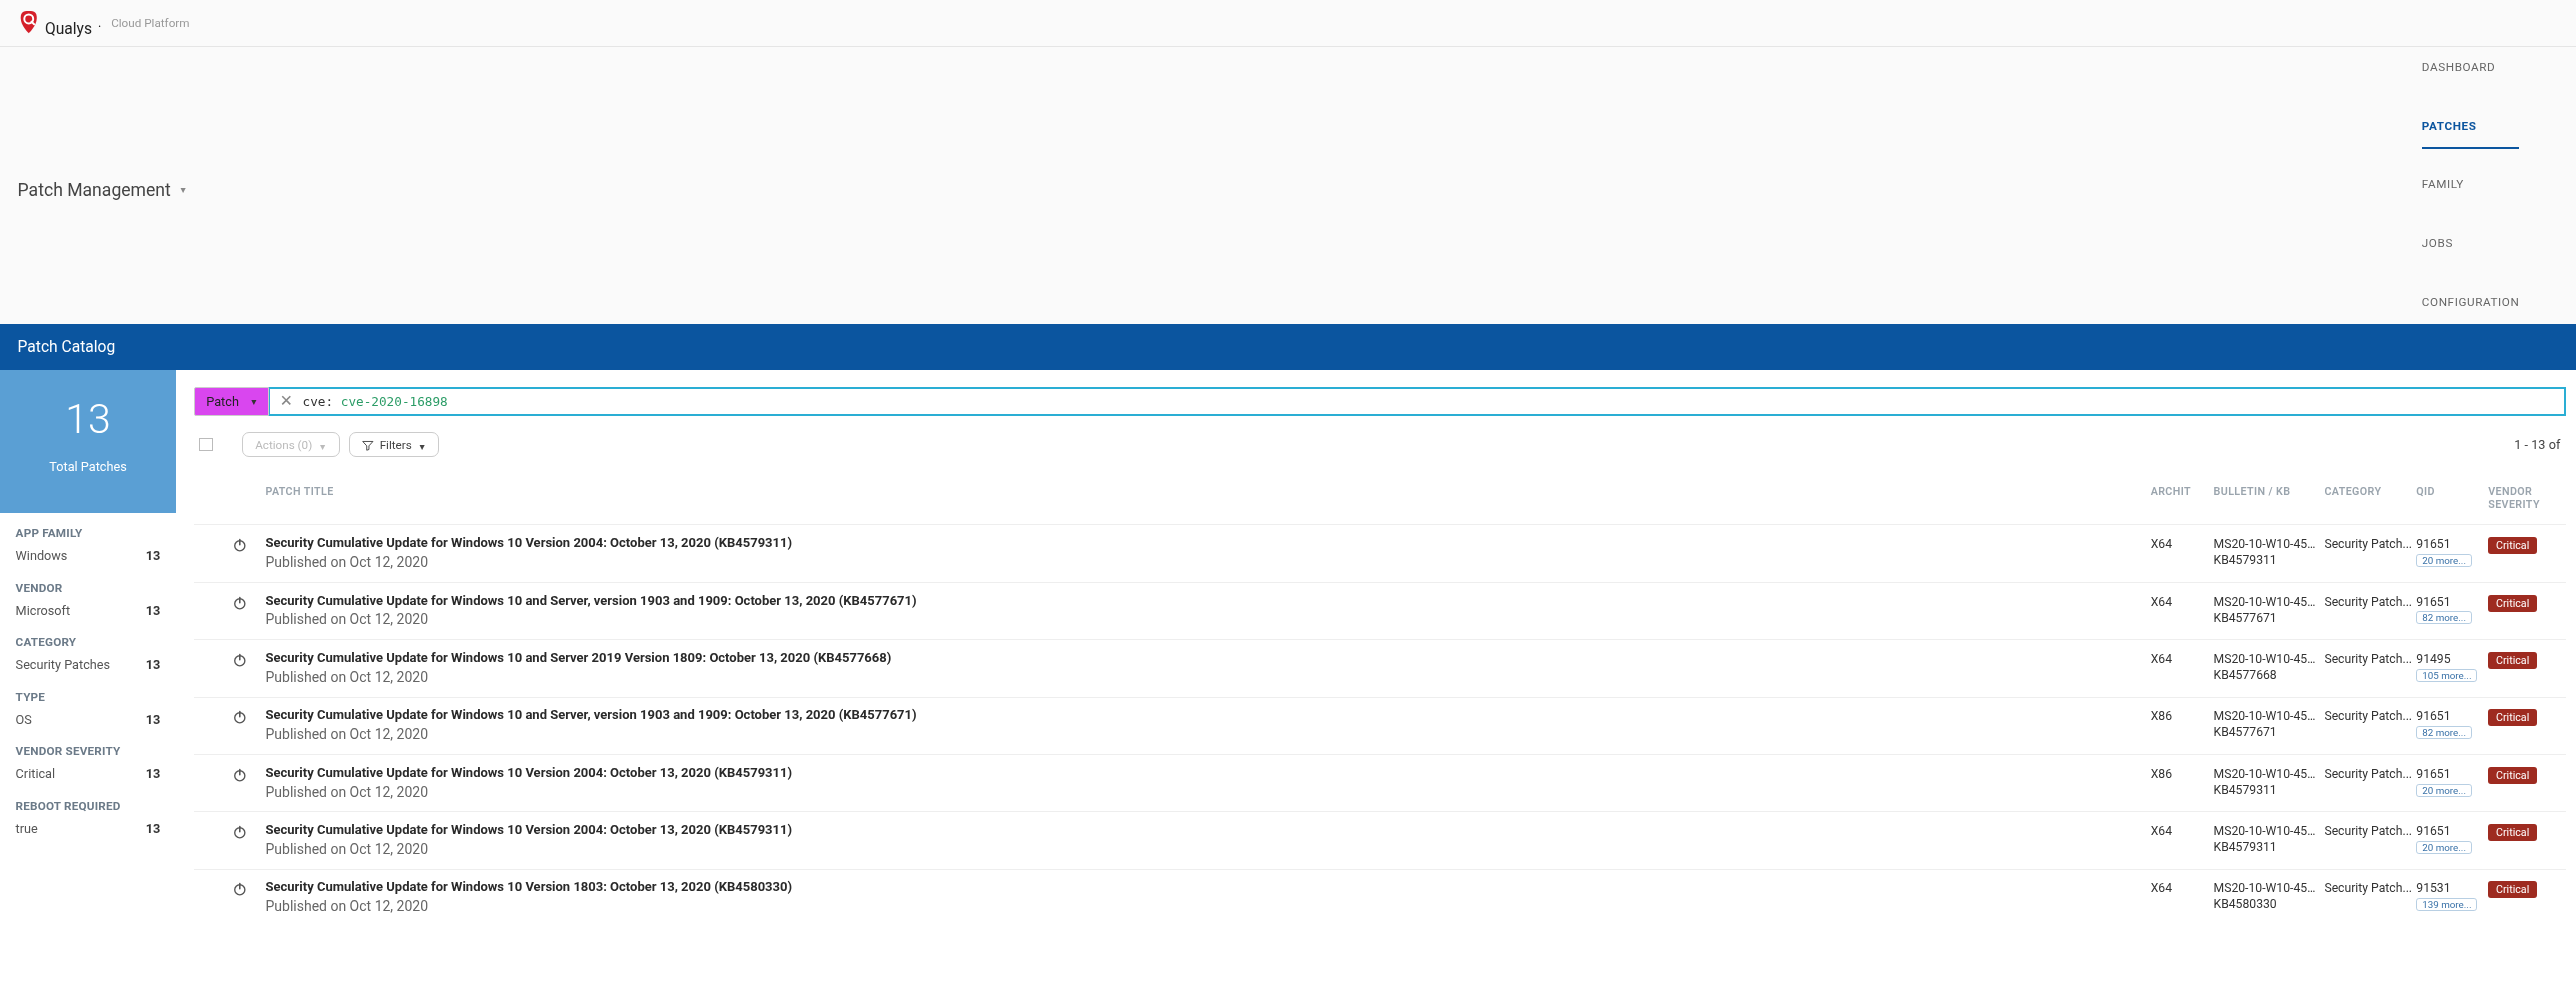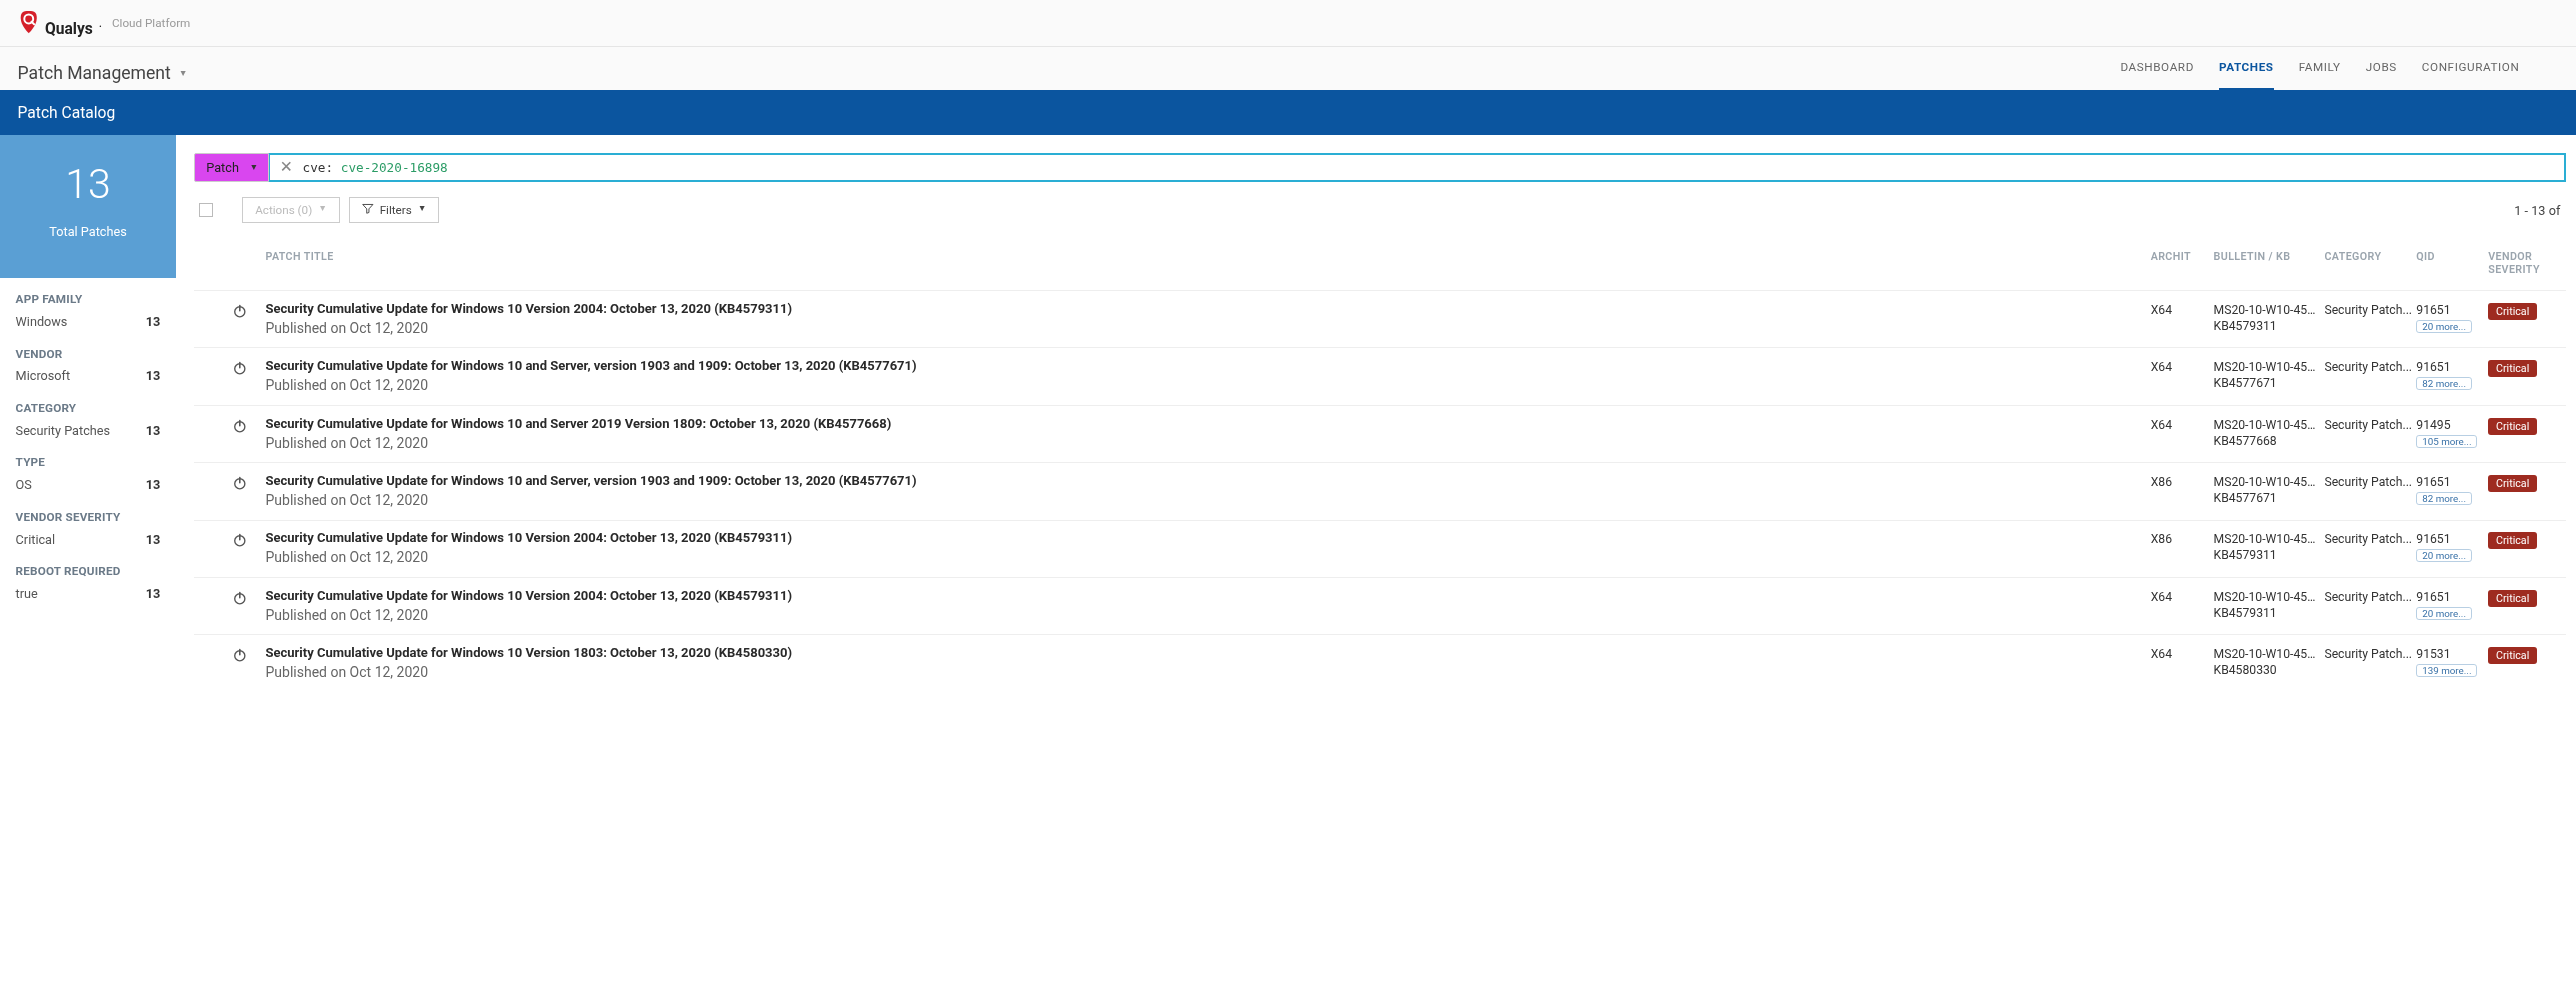--- a/index.html
+++ b/index.html
@@ -1,25 +1,25 @@
 <!DOCTYPE html>
 <html><head>
 <meta charset="utf-8">
 <style>
   * { box-sizing: border-box; margin: 0; padding: 0; }
   body { font-family: -apple-system, BlinkMacSystemFont, "Segoe UI", Roboto, Helvetica, Arial, sans-serif; font-size: 12.7px; color: #333; background: #fff; }
   .top-bar { display: flex; align-items: center; padding: 7.8px 17.6px; border-bottom: 1px solid #e5e5e5; background: #fafafa; }
   .logo { display: flex; align-items: center; gap: 5.9px; }
   .logo-mark { width: 21.5px; height: 25px; }
-  .logo-text { font-weight: 700; font-size: 15.6px; color: #222; margin-top: 12px; }
+  .logo-text { font-weight: 400; font-size: 15.6px; color: #222; margin-top: 12px; }
   .logo-sub { font-size: 11.7px; color: #999; margin-left: 4px; }
   .sub-bar { display: flex; align-items: center; justify-content: space-between; padding: 9.8px 17.6px 0 17.6px; background: #fafafa; }
   .module-name { font-size: 17.6px; color: #444; display: flex; align-items: center; gap: 7.8px; justify-content: space-between; }
   .module-caret { font-size: 8.8px; color: #888; }
-  .nav-tabs { display: flex; gap: 25px; padding-right: 39px; }
+  .nav-tabs { display: flex; gap: 25px; padding-right: 39px; flex-direction: column; }
   .nav-tab { font-size: 11.7px; letter-spacing: 0.6px; color: #666; padding: 3.9px 0 13.7px 0; cursor: pointer; border-bottom: 2.9px solid transparent; }
   .nav-tab.active { color: #0b559f; font-weight: 700; border-bottom-color: #0b559f; }
   .blue-band { background: #0b559f; color: #fff; padding: 13.7px 17.6px; font-size: 15.6px; }
   .main { display: flex; }
   .sidebar { width: 176px; background: #fff; }
   .sidebar-hero { background: #5a9fd4; color: #fff; text-align: center; padding: 29px 9.8px 39px 9.8px; }
   .sidebar-hero .big { font-size: 41px; font-weight: 300; line-height: 1; }
   .sidebar-hero .lbl { font-size: 12.7px; margin-top: 19px; }
   .facets { padding: 13.7px 15.6px; }
   .facet-group { margin-bottom: 15.6px; }
@@ -30,21 +30,21 @@
   .search-row { display: flex; align-items: stretch; gap: 0; margin-bottom: 15.6px; }
   .search-scope { background: #d946ef; border: 1px solid #ccc; padding: 5.9px 29px 5.9px 11.7px; font-size: 12.7px; color: #222; position: relative; border-radius: 2px 0 0 2px; cursor: pointer; }
   .search-scope::after { content: "▼"; font-size: 8.8px; position: absolute; right: 9.8px; top: 50%; transform: translateY(-50%); color: #333; }
   .search-box { flex: 1; border: 2px solid #2aaed4; border-left-width: 2px; display: flex; align-items: center; padding: 0 9.8px; margin-left: -1px; background: #fff; }
   .search-clear { color: #888; font-size: 15.6px; margin-right: 9.8px; cursor: pointer; line-height: 1; }
   .search-query { font-family: ui-monospace, Menlo, Consolas, monospace; font-size: 12.7px; white-space: pre; }
   .tok-key { color: #333; }
   .tok-val-str { color: #2b9c66; }
   .toolbar-row { display: flex; align-items: center; gap: 9.8px; margin-bottom: 19.5px; }
   .chk { width: 13.7px; height: 13.7px; border: 1px solid #bbb; background: #fff; cursor: pointer; margin-left: 5.9px; margin-right: 19.5px; }
-  .btn { border: 1px solid #ccc; background: #fff; padding: 4.9px 11.7px; font-size: 11.7px; color: #888; border-radius: 0; display: flex; align-items: flex-start; gap: 5.9px; cursor: pointer; }
+  .btn { border: 1px solid #ccc; background: #fff; padding: 4.9px 11.7px; font-size: 11.7px; color: #888; border-radius: 7px; display: flex; align-items: flex-end; gap: 5.9px; cursor: pointer; }
   .btn.disabled { color: #bbb; cursor: default; }
   .btn .caret { font-size: 8.8px; }
   .btn.filters { color: #444; }
   .spacer { flex: 1; }
   .pager { font-size: 12.7px; color: #444; padding-right: 5.9px; }
   .table-wrap { }
   .thead { display: grid; grid-template-columns: 68px 1fr 59px 107px 88px 68px 78px; gap: 3.9px; padding: 7.8px 0 13.7px 0; font-size: 10.7px; letter-spacing: 0.4px; color: #9aa4ad; font-weight: 600; }
   .thead .c-title { padding-left: 0; }
   .row { display: grid; grid-template-columns: 68px 1fr 59px 107px 88px 68px 78px; gap: 3.9px; align-items: flex-start; padding: 9.8px 0 11.7px 0; border-top: 1px solid #eee; }
   .c-lead { display: flex; justify-content: flex-end; padding-right: 13.7px; padding-top: 2px; }

